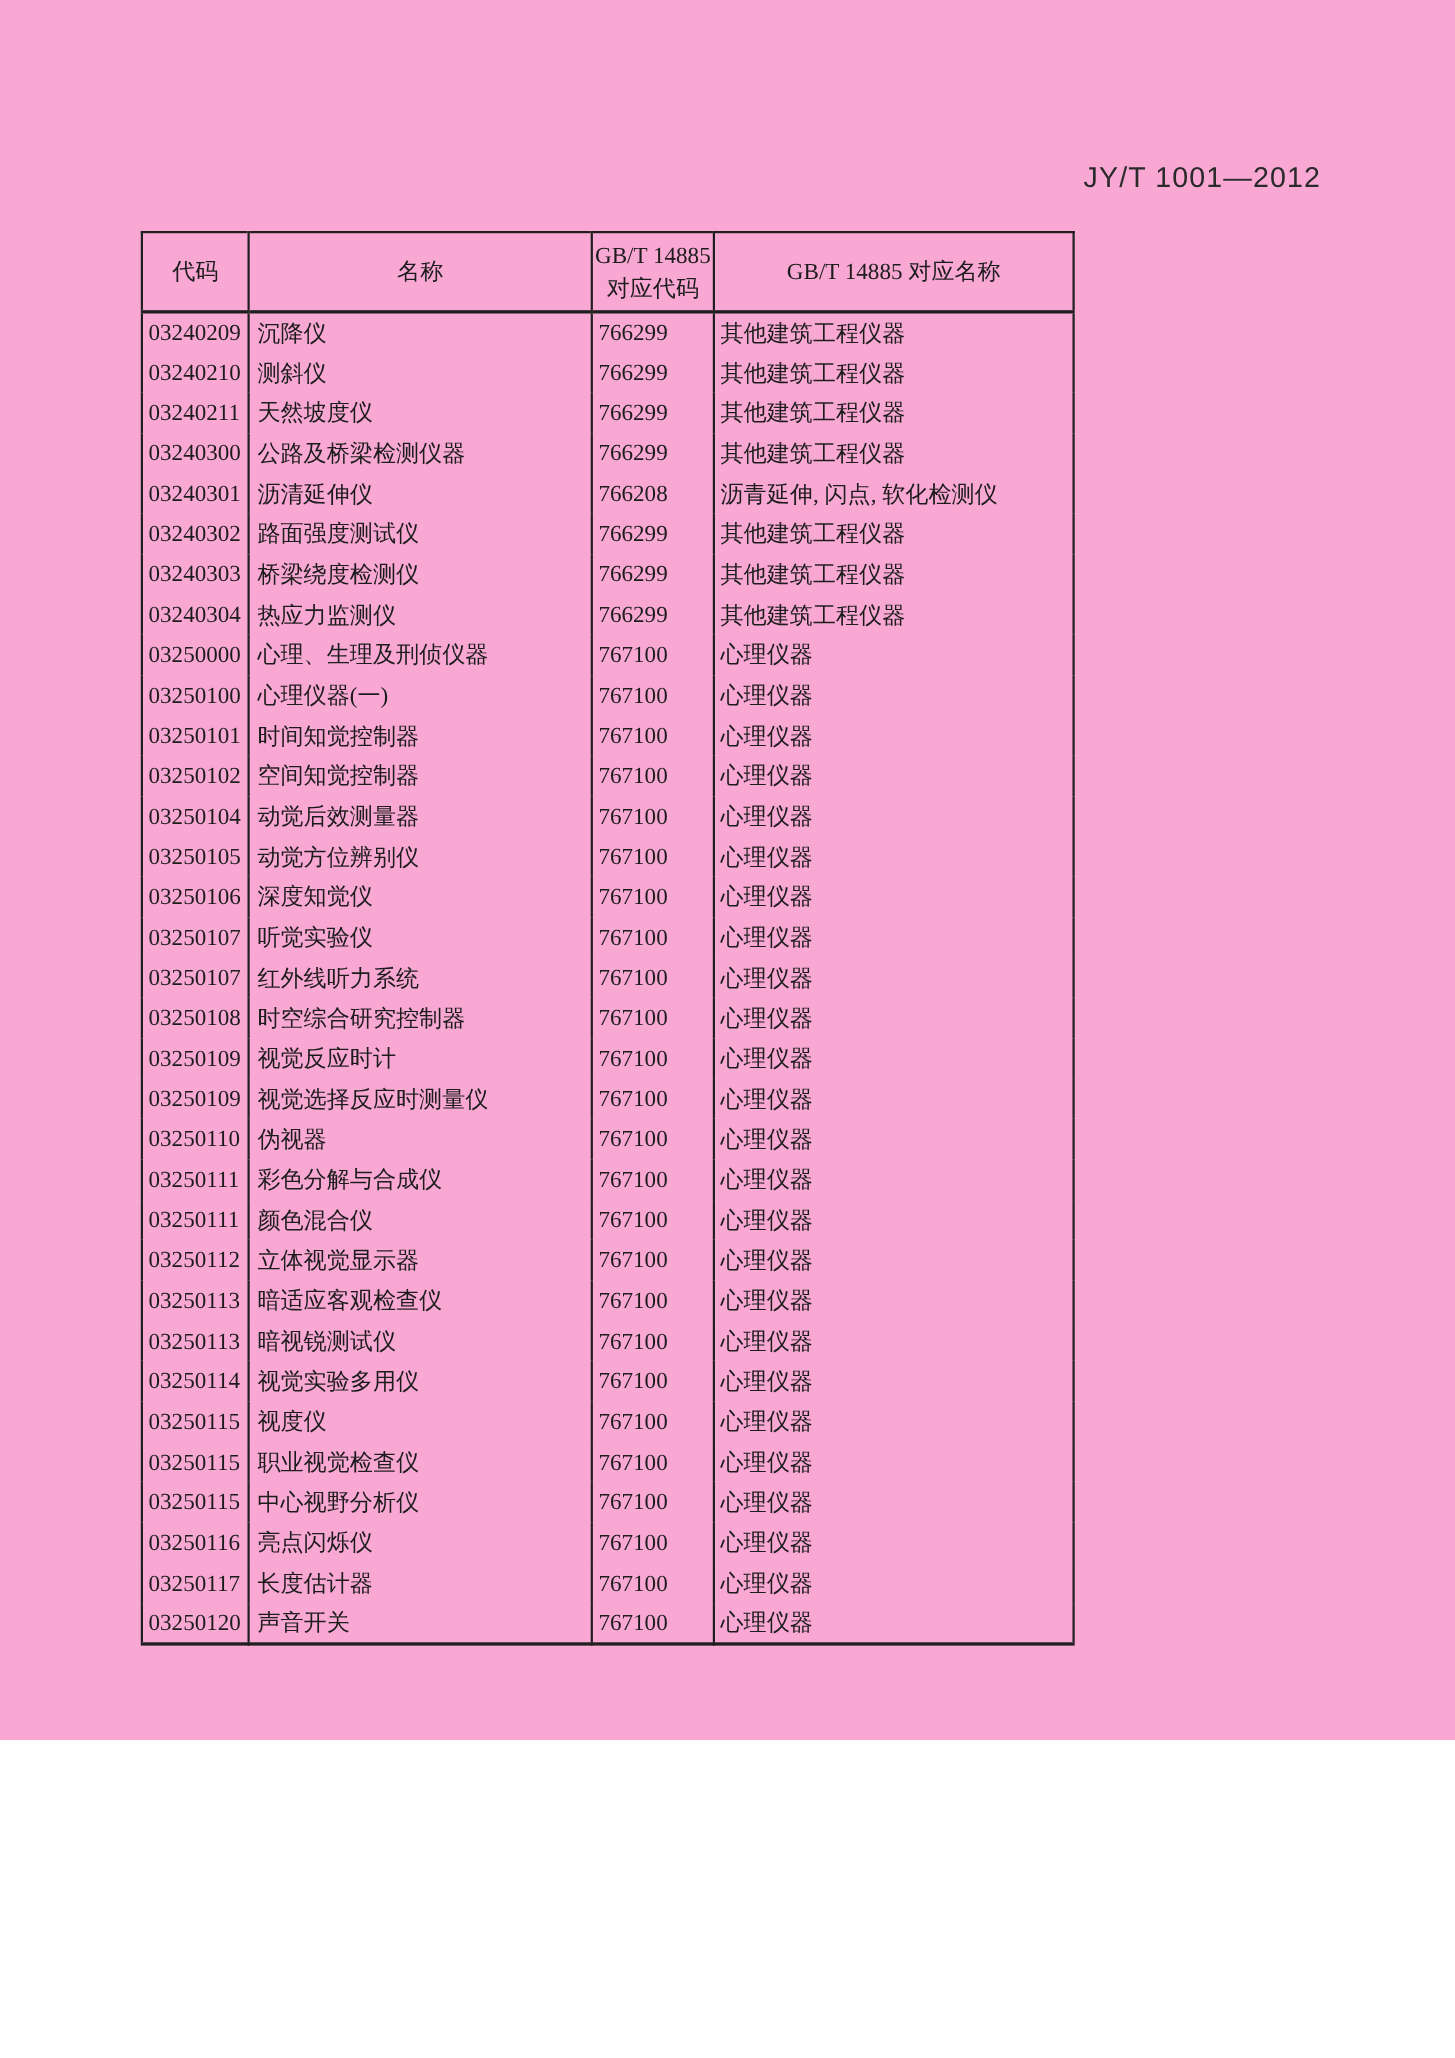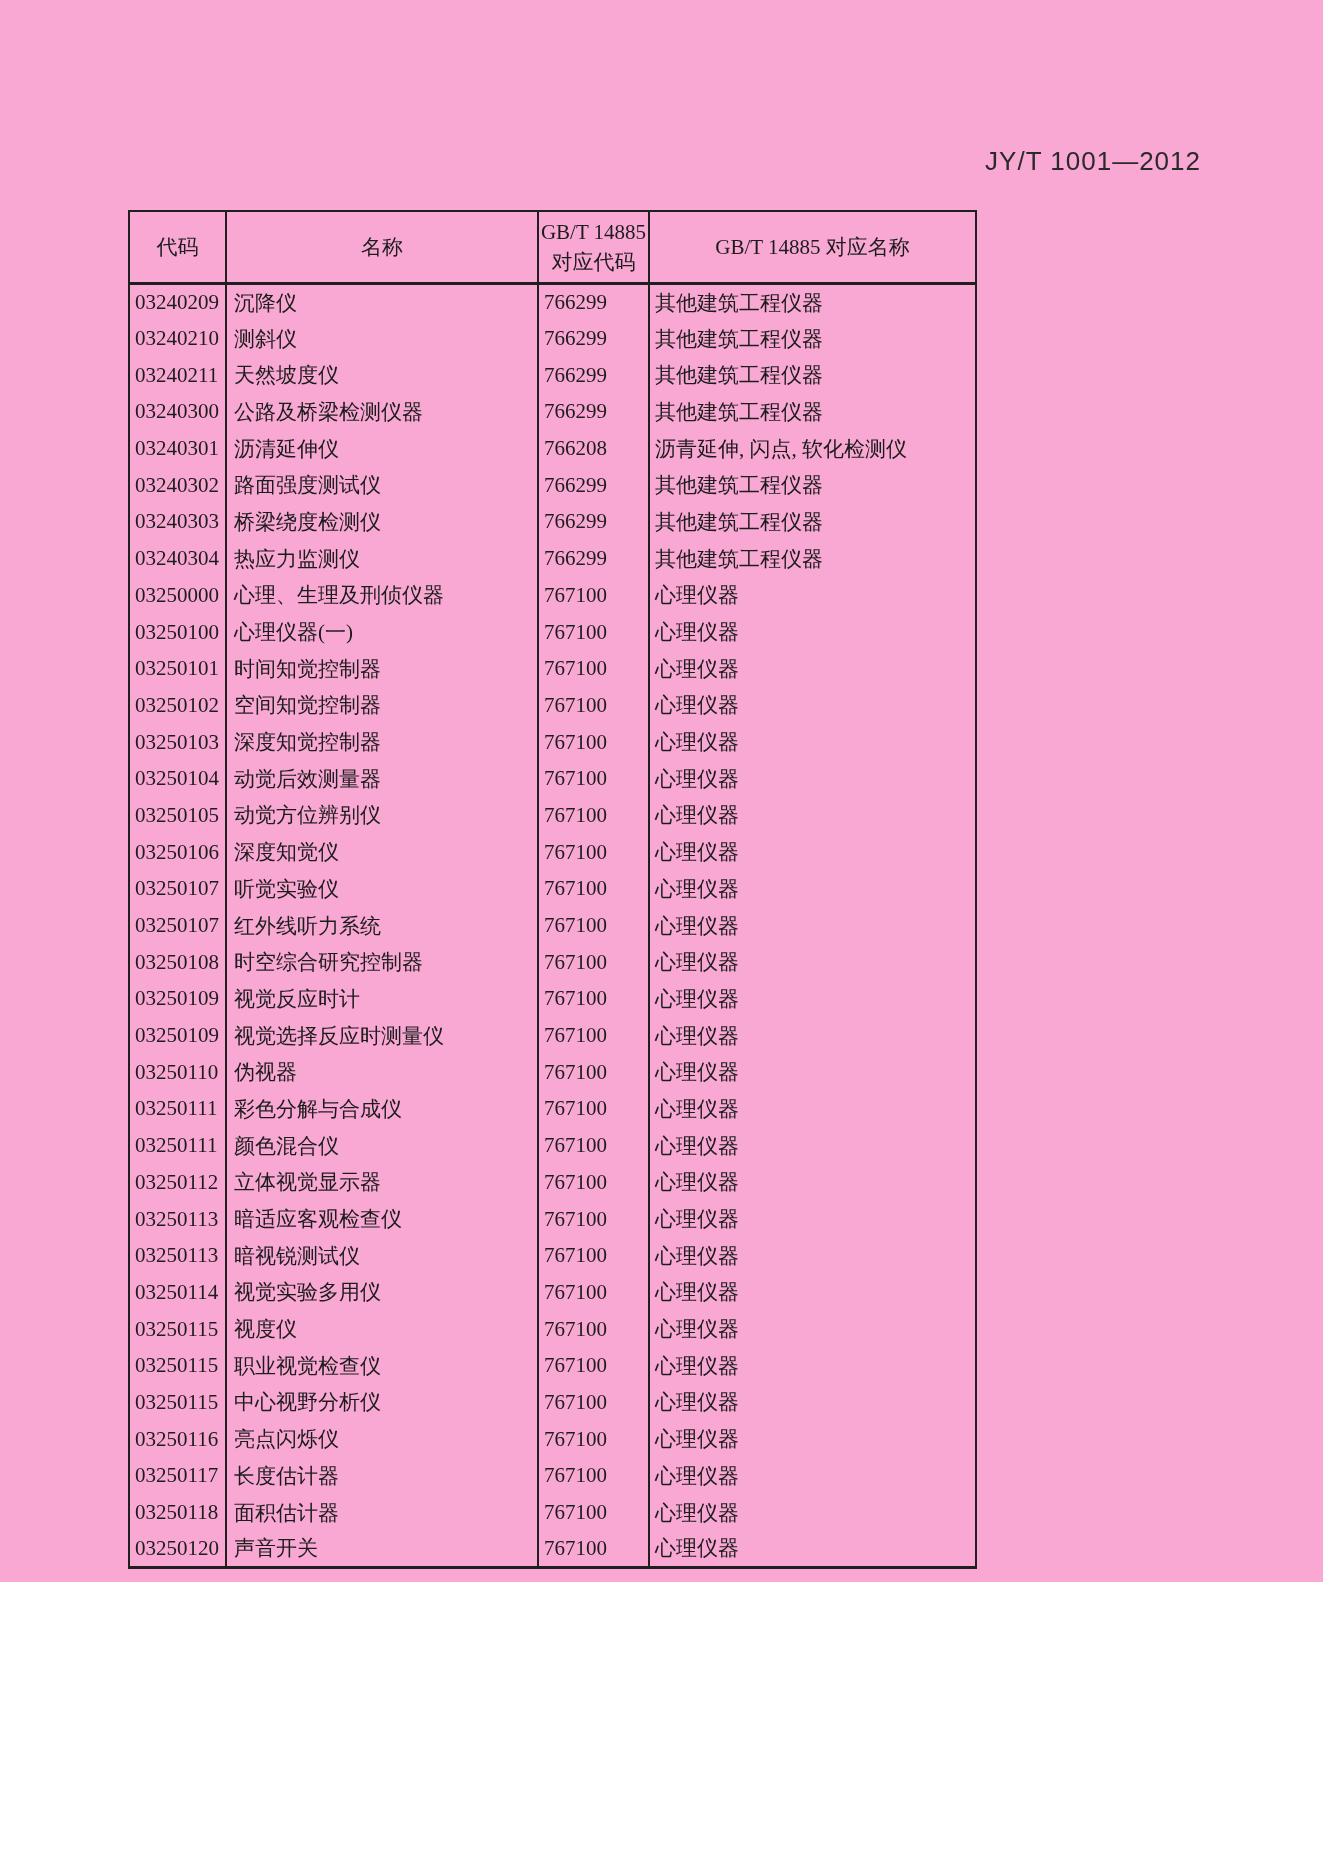--- a/index.html
+++ b/index.html
@@ -164,26 +164,20 @@
           <td>767100</td>
           <td>心理仪器</td>
         </tr>
         <tr>
           <td>03250102</td>
           <td>空间知觉控制器</td>
           <td>767100</td>
           <td>心理仪器</td>
         </tr>
         <tr>
-          <td>03250103</td>
-          <td>深度知觉控制器</td>
-          <td>767100</td>
-          <td>心理仪器</td>
-        </tr>
-        <tr>
           <td>03250104</td>
           <td>动觉后效测量器</td>
           <td>767100</td>
           <td>心理仪器</td>
         </tr>
         <tr>
           <td>03250105</td>
           <td>动觉方位辨别仪</td>
           <td>767100</td>
           <td>心理仪器</td>
@@ -290,26 +284,20 @@
           <td>767100</td>
           <td>心理仪器</td>
         </tr>
         <tr>
           <td>03250117</td>
           <td>长度估计器</td>
           <td>767100</td>
           <td>心理仪器</td>
         </tr>
         <tr>
-          <td>03250118</td>
-          <td>面积估计器</td>
-          <td>767100</td>
-          <td>心理仪器</td>
-        </tr>
-        <tr>
           <td>03250120</td>
           <td>声音开关</td>
           <td>767100</td>
           <td>心理仪器</td>
         </tr>
       </tbody>
   </table>
 
   <div class="page-number">683</div>
 

